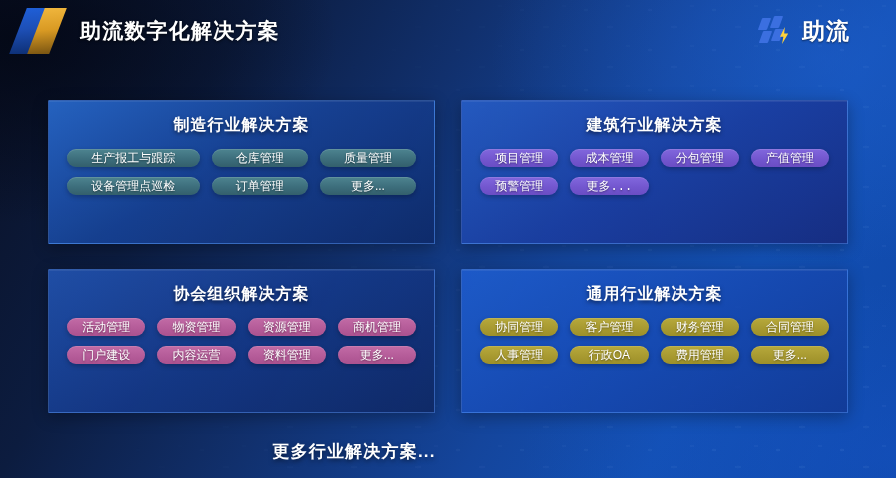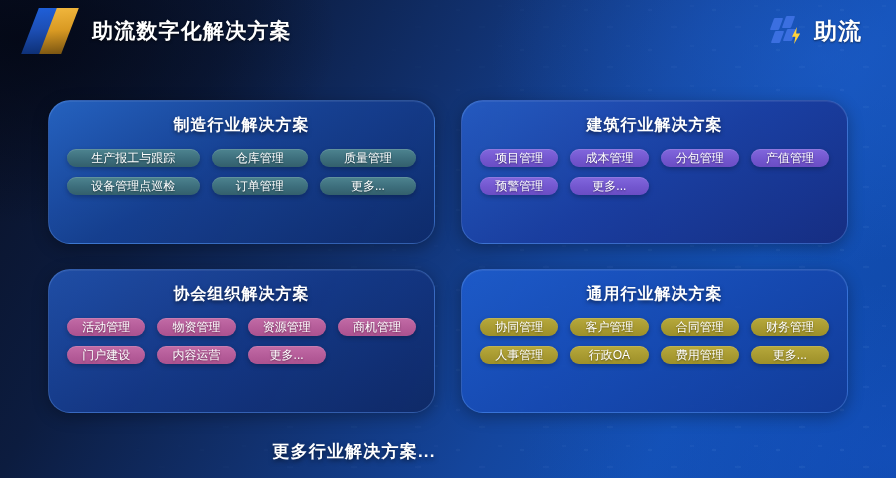--- a/index.html
+++ b/index.html
@@ -35,21 +35,21 @@
       radial-gradient(ellipse 5px 3px at 10px 10px, rgba(160,200,255,.085) 48%, rgba(0,0,0,0) 52%),
       radial-gradient(ellipse 6px 3px at 34px 27px, rgba(160,200,255,.07) 48%, rgba(0,0,0,0) 52%),
       radial-gradient(ellipse 4px 2px at 52px 6px, rgba(160,200,255,.06) 48%, rgba(0,0,0,0) 52%);
     background-size:64px 40px,64px 40px,64px 40px;
     -webkit-mask-image:linear-gradient(120deg, rgba(0,0,0,0) 28%, rgba(0,0,0,.55) 60%, rgba(0,0,0,1) 100%);
             mask-image:linear-gradient(120deg, rgba(0,0,0,0) 28%, rgba(0,0,0,.55) 60%, rgba(0,0,0,1) 100%);
   }
 
   
   #header{
-    position:absolute; left:12px; top:0; width:868px; height:62px;
+    position:absolute; left:0; top:0; width:868px; height:62px;
     display:flex; align-items:center; z-index:6;
   }
   #brand-left{ display:flex; align-items:center; padding-left:14px; }
   .logo-mark{ width:52px; height:46px; position:relative; }
   .logo-mark .bar{
     position:absolute; top:0; width:26px; height:46px;
     transform:skewX(-21deg);
   }
   .logo-mark .bar.blue{
     left:4px;
@@ -93,21 +93,21 @@
   #cards{
     position:absolute; left:48px; top:100px;
     width:800px; height:313px;
     display:grid;
     grid-template-columns:387px 387px;
     grid-template-rows:144px 144px;
     column-gap:26px; row-gap:25px;
     z-index:5;
   }
   .card{
-    border-radius:22px;
+    border-radius:1px;
     border:1px solid rgba(120,175,255,.30);
     background:
       linear-gradient(150deg, rgba(40,105,205,.92) 0%, rgba(23,66,150,.92) 45%, rgba(14,42,105,.92) 100%);
     box-shadow:0 4px 16px rgba(0,0,0,.30), inset 0 1px 0 rgba(255,255,255,.07);
     padding:14px 18px 14px;
     display:flex; flex-direction:column;
     position:relative; overflow:hidden;
   }
   .card.c2{
     background:linear-gradient(150deg, rgba(38,92,195,.95) 0%, rgba(26,62,160,.95) 50%, rgba(22,44,128,.95) 100%);
@@ -136,21 +136,21 @@
   .pill{
     height:18px; border-radius:15px;
     display:flex; align-items:center; justify-content:center;
     font-size:12px; color:#ffffff;
     text-shadow:0 1px 2px rgba(0,0,0,.45);
     white-space:nowrap;
     box-shadow:0 2px 5px rgba(0,0,0,.25), inset 0 1px 0 rgba(255,255,255,.12);
   }
   
   .pal-teal   { background:linear-gradient(180deg,#4d8490 0%,#3d6e7c 55%,#335f6c 100%); }
-  .pal-purple { background:linear-gradient(180deg,#8267dd 0%,#7357cf 55%,#6a4dc4 100%); }
+  .pal-purple { background:linear-gradient(180deg,#8267dd 0%,#7357cf 55%,#6a4dc4 100%);font-family:Liberation Mono, monospace; }
   .pal-pink   { background:linear-gradient(180deg,#c26ba6 0%,#b55c99 55%,#ab528f 100%); }
   .pal-gold   { background:linear-gradient(180deg,#b7a93c 0%,#a89a31 55%,#9d9029 100%); }
 
   
   #footer{
     position:absolute; left:0; top:440px; width:708px;
     text-align:center; z-index:6;
   }
   #footer-text{
     font-size:17px; font-weight:bold; color:#ffffff;
@@ -216,31 +216,32 @@
 
   <div class="card c3">
     <div class="card-title">协会组织解决方案</div>
     <div class="pill-grid cols4">
       <div class="pill pal-pink">活动管理</div>
       <div class="pill pal-pink">物资管理</div>
       <div class="pill pal-pink">资源管理</div>
       <div class="pill pal-pink">商机管理</div>
       <div class="pill pal-pink">门户建设</div>
       <div class="pill pal-pink">内容运营</div>
+      <div class="pill pal-pink">资料管理</div>
       <div class="pill pal-pink">更多...</div>
     </div>
   </div>
 
   <div class="card c4">
     <div class="card-title">通用行业解决方案</div>
     <div class="pill-grid cols4">
       <div class="pill pal-gold">协同管理</div>
       <div class="pill pal-gold">客户管理</div>
+      <div class="pill pal-gold">财务管理</div>
       <div class="pill pal-gold">合同管理</div>
-      <div class="pill pal-gold">财务管理</div>
       <div class="pill pal-gold">人事管理</div>
       <div class="pill pal-gold">行政OA</div>
       <div class="pill pal-gold">费用管理</div>
       <div class="pill pal-gold">更多...</div>
     </div>
   </div>
 
 </div>
 
 <div id="footer">

